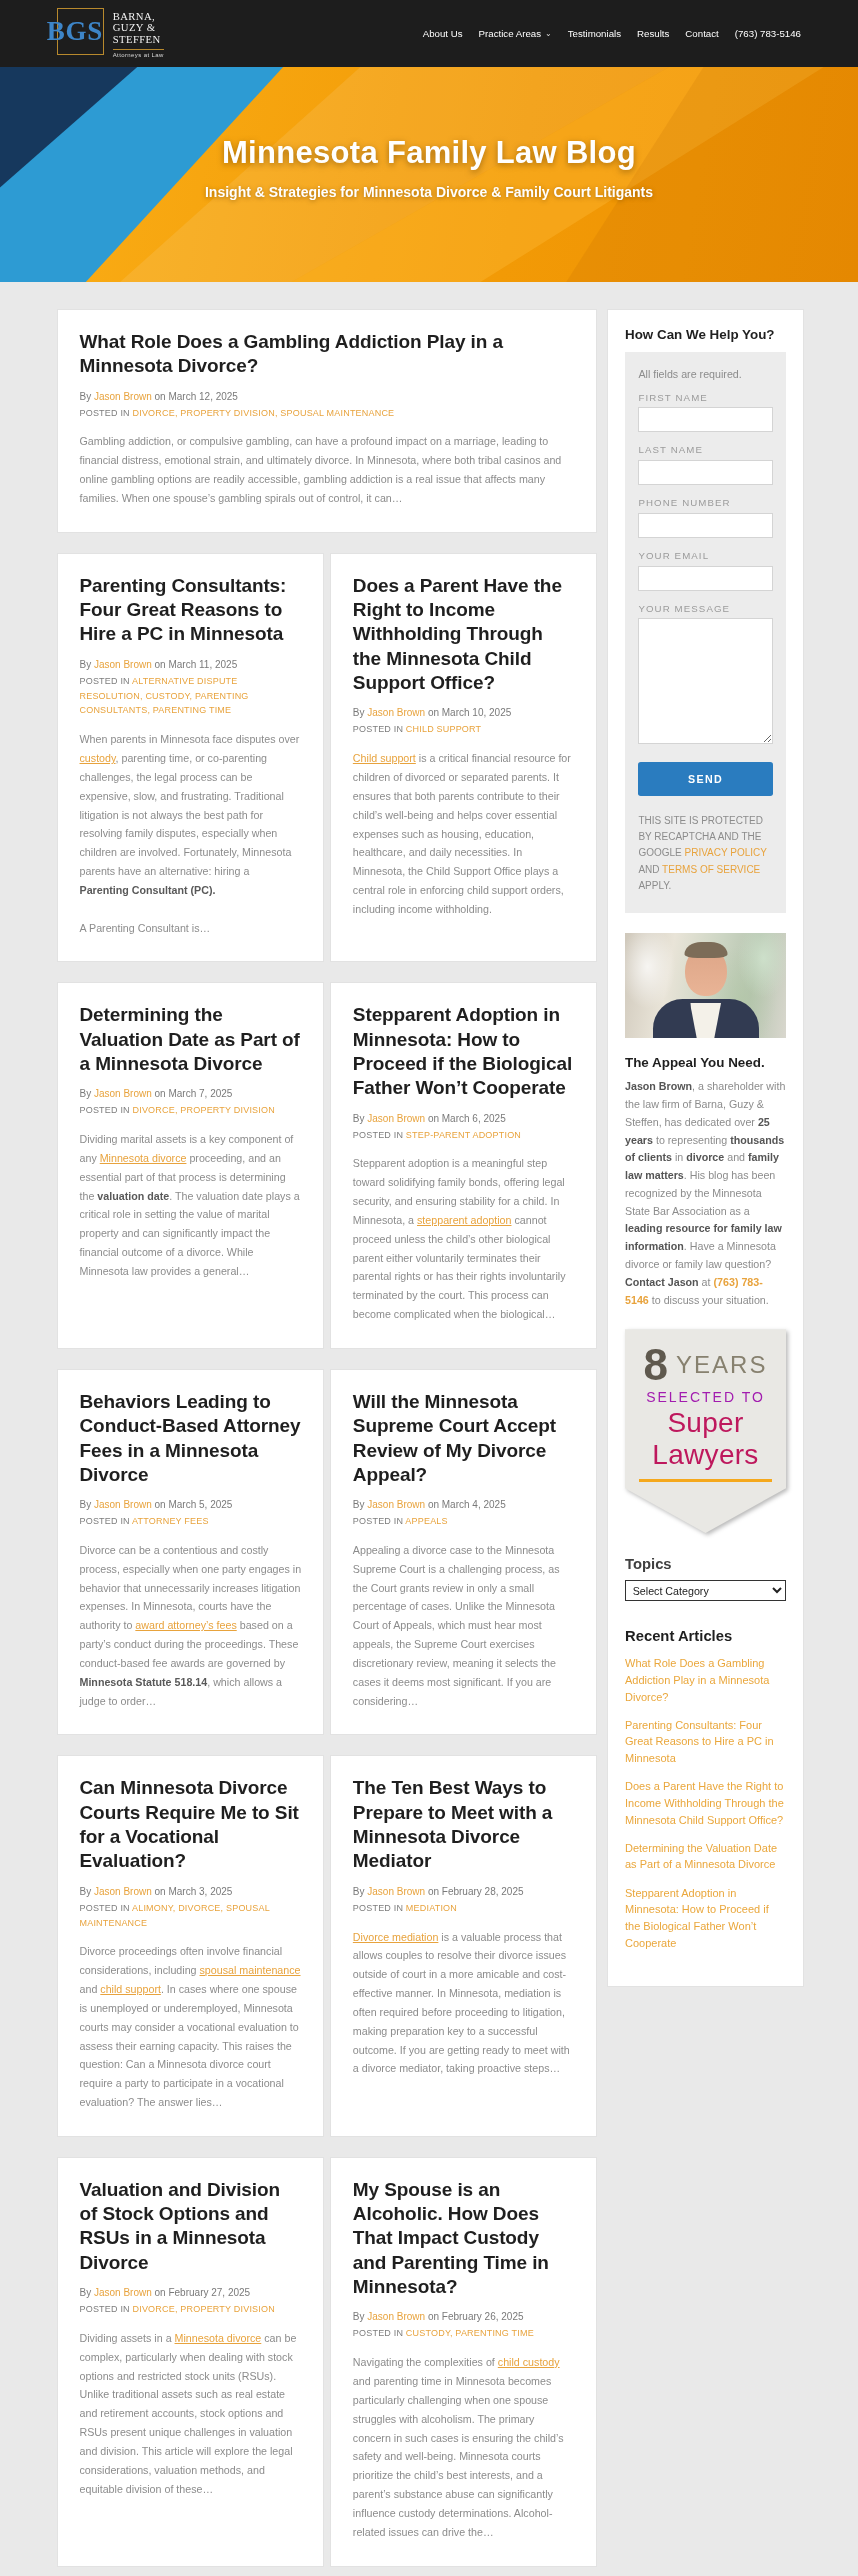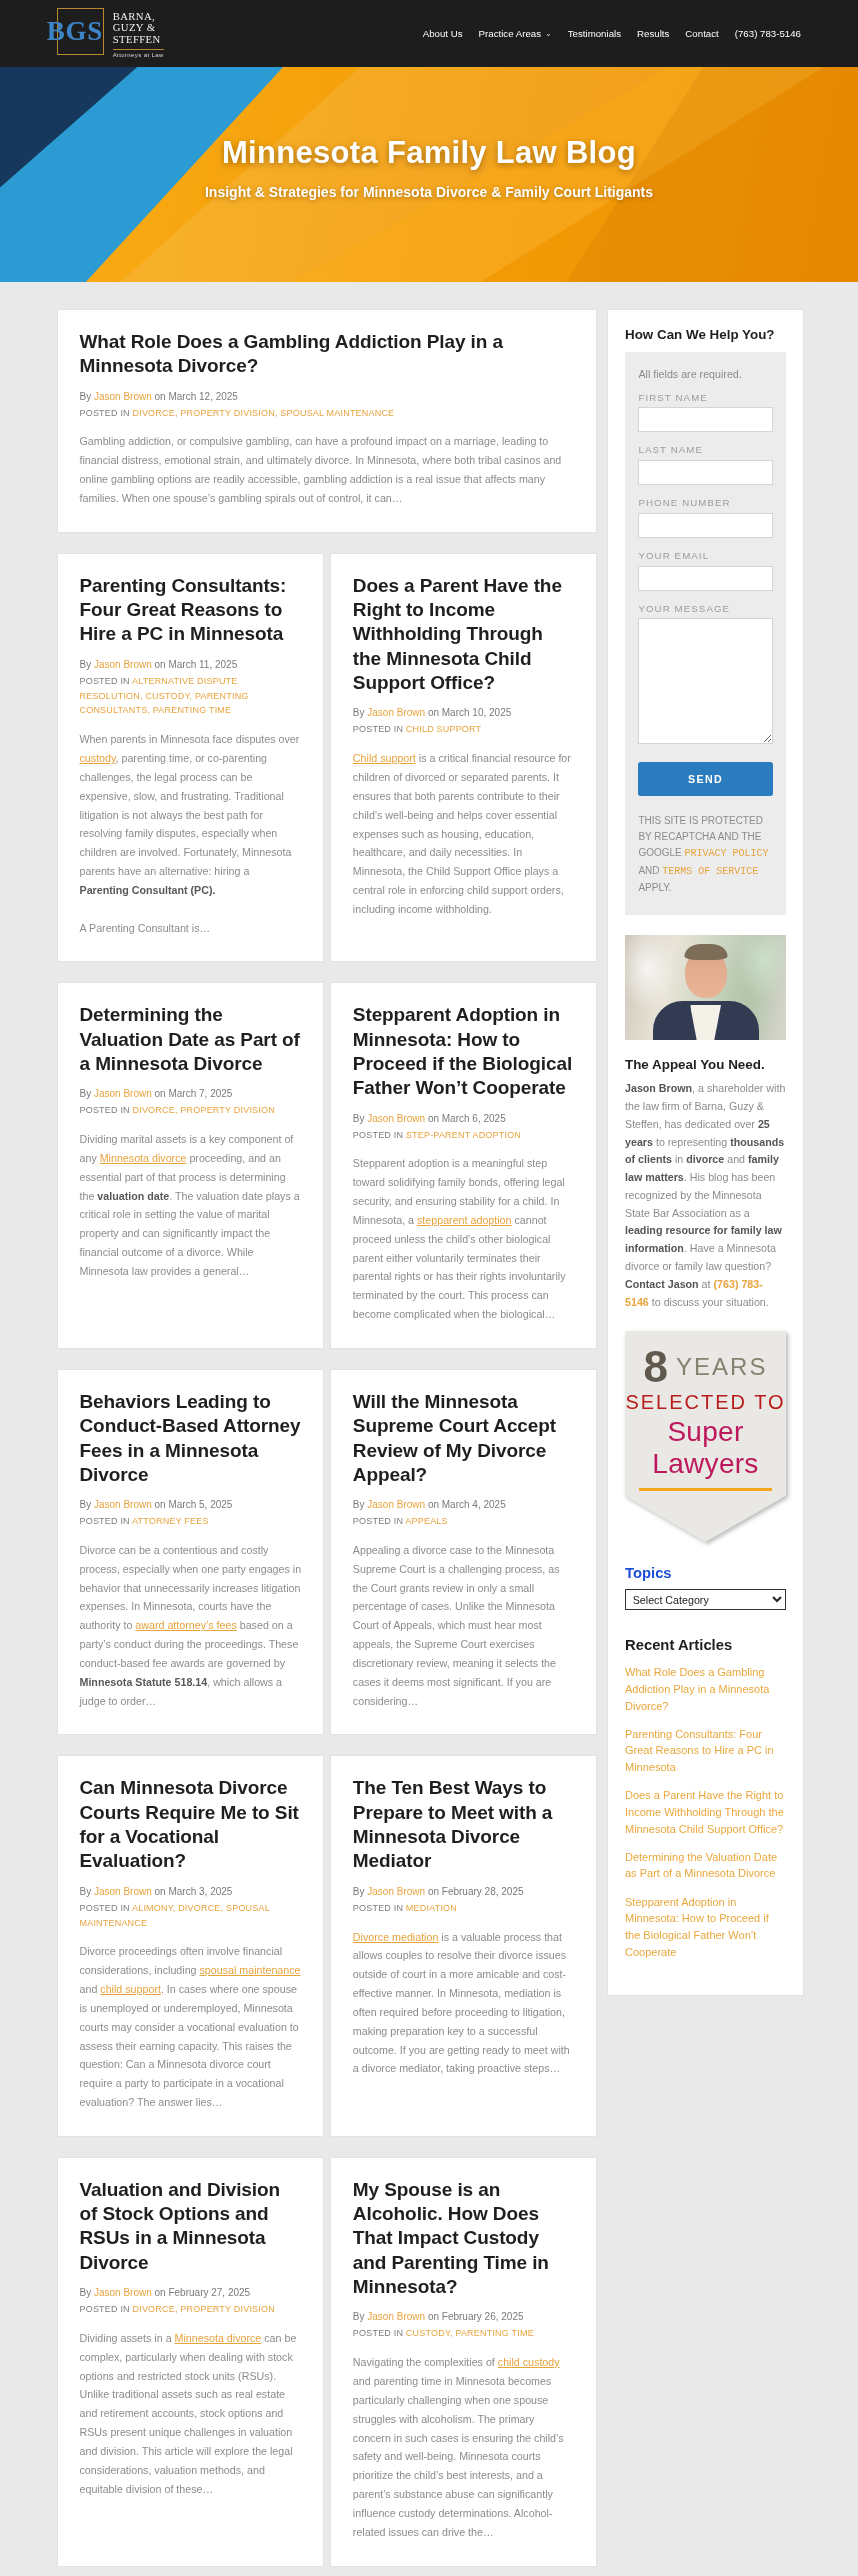--- a/index.html
+++ b/index.html
@@ -52,21 +52,21 @@
   
   .sidebar { flex:0 0 194px; background:#fff; border:0.7px solid #e2e2e2; padding:17.4px 17px 23px; }
   .sb-heading { margin:0 0 9.4px; font-size:13.4px; color:#1f1f1f; }
   .form-box { background:#ececec; padding:16px 13.4px 19px; }
   .form-note { color:#8c8c8c; font-size:10.7px; margin-bottom:4px; }
   .form-label { color:#9b9b9b; font-size:9.7px; letter-spacing:1.1px; margin:12px 0 4.7px; }
   .form-input { width:100%; height:25px; border:0.7px solid #d4d4d4; background:#fff; font-family:inherit; font-size:10px; padding:2.7px 5.4px; }
   .form-textarea { height:126px; resize:vertical; }
   .send-button { display:block; width:100%; background:#2a7cbf; color:#fff; border:none; font-weight:bold; font-size:10.7px; letter-spacing:1.3px; padding:10.7px 0; border-radius:2.7px; margin-top:16px; cursor:pointer; font-family:inherit; }
   .recaptcha-note { margin-top:17.4px; color:#8c8c8c; font-size:10px; line-height:1.62; }
-  .recaptcha-note a { color:#e8a33d; text-decoration:none;font-family:Liberation Mono, monospace; }
+  .recaptcha-note a { color:#e8a33d; text-decoration:none; }
 
   .profile-photo { position:relative; width:161px; height:105px; margin:20px 0 6.7px; overflow:hidden;
     background:
       radial-gradient(40px 60px at 14% 32%, rgba(255,255,255,.75), transparent 70%),
       radial-gradient(37px 57px at 86% 24%, rgba(208,228,206,.85), transparent 70%),
       radial-gradient(50px 74px at 72% 62%, rgba(176,198,164,.55), transparent 72%),
       linear-gradient(100deg,#cfc8bb 0%,#e9e4d8 28%,#ccd5c3 55%,#b7c5b0 76%,#d9d7ce 100%); }
   .photo-suit { position:absolute; bottom:-19px; left:50%; transform:translateX(-50%); width:106px; height:58px; background:#323b52; border-radius:29.5px 29.5px 0 0; }
   .photo-shirt { position:absolute; bottom:-4px; left:50%; transform:translateX(-50%); width:31px; height:39px; background:#f4f1e9; clip-path:polygon(0 0,100% 0,76% 100%,24% 100%); }
   .photo-head { position:absolute; top:13.4px; left:50%; transform:translateX(-50%); width:42px; height:50px; background:linear-gradient(#dda587,#e9b496); border-radius:50% 50% 46% 46%; }
@@ -75,25 +75,25 @@
   .about-heading { margin:17.4px 0 8px; font-size:13.4px; color:#1f1f1f; }
   .about-body { font-size:10.7px; line-height:1.66; color:#8c8c8c; }
   .about-body strong { color:#555; }
   .about-body a { color:#e8a33d; font-weight:bold; text-decoration:none; }
 
   .badge-wrap { margin:20px 0 5.4px; filter:drop-shadow(2px 2.7px 2px rgba(0,0,0,.28)); }
   .badge { background:#e9e8e4; clip-path:polygon(0 0,100% 0,100% 78%,50% 100%,0 78%); text-align:center; padding:13.4px 0 51px; display:block; text-decoration:none; }
   .badge-row { display:flex; align-items:center; justify-content:center; gap:8px; }
   .badge-8 { font-size:44px; font-weight:bold; color:#5f594e; line-height:1; }
   .badge-years { font-size:24px; letter-spacing:2px; color:#87816f;text-align:right; }
-  .badge-selected { font-size:20px; letter-spacing:2px; color:#b91c1c; margin-top:2.7px; }
+  .badge-selected { font-size:14px; letter-spacing:2px; color:#a21caf; margin-top:2.7px; }
   .badge-brand { font-size:28px; color:#be185d; margin-top:1.3px; letter-spacing:0.3px; }
   .badge-bar { width:82%; height:3.4px; background:#f5a81c; margin:8px auto 0; }
 
-  .topics-heading { margin:23px 0 8px; font-size:14.8px; color:#1d4ed8; }
+  .topics-heading { margin:23px 0 8px; font-size:14.8px; color:#404040; }
   .topics-select { width:100%; font-size:10.7px; font-family:inherit; padding:2.7px 2.7px; border:1.3px solid #333; background:#fff; color:#222; }
 
   .recent-heading { margin:27px 0 10.7px; font-size:14.8px; color:#1f1f1f; }
   .recent-link { display:block; color:#eaa73c; text-decoration:none; font-size:11px; line-height:1.52; margin-bottom:11.4px; }
 </style>
 </head>
 <body>
 
 <header class="site-header">
   <a class="brand">

